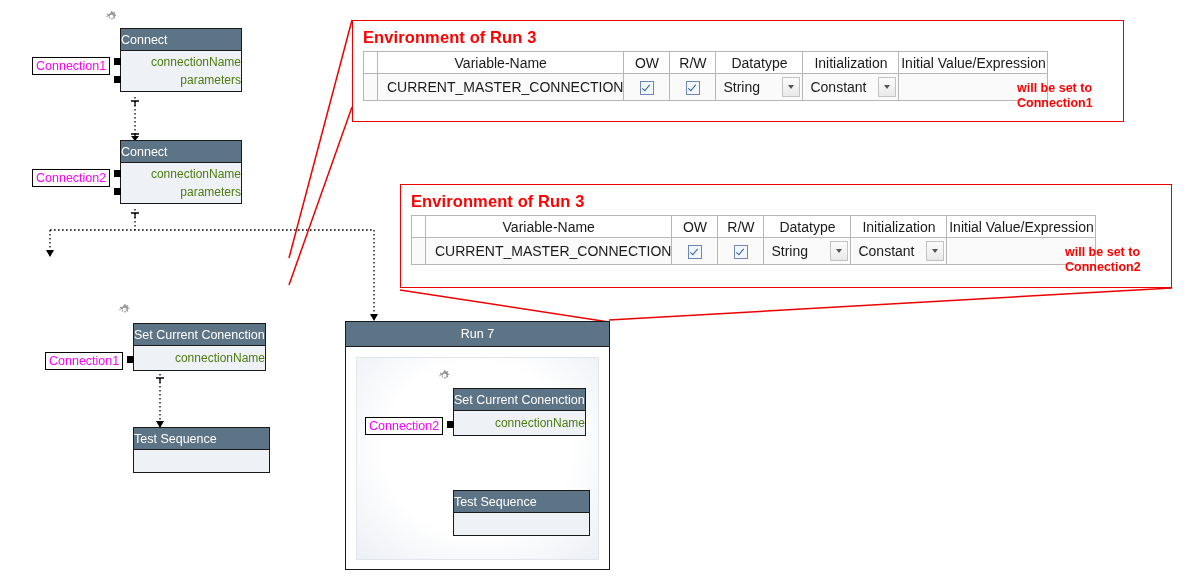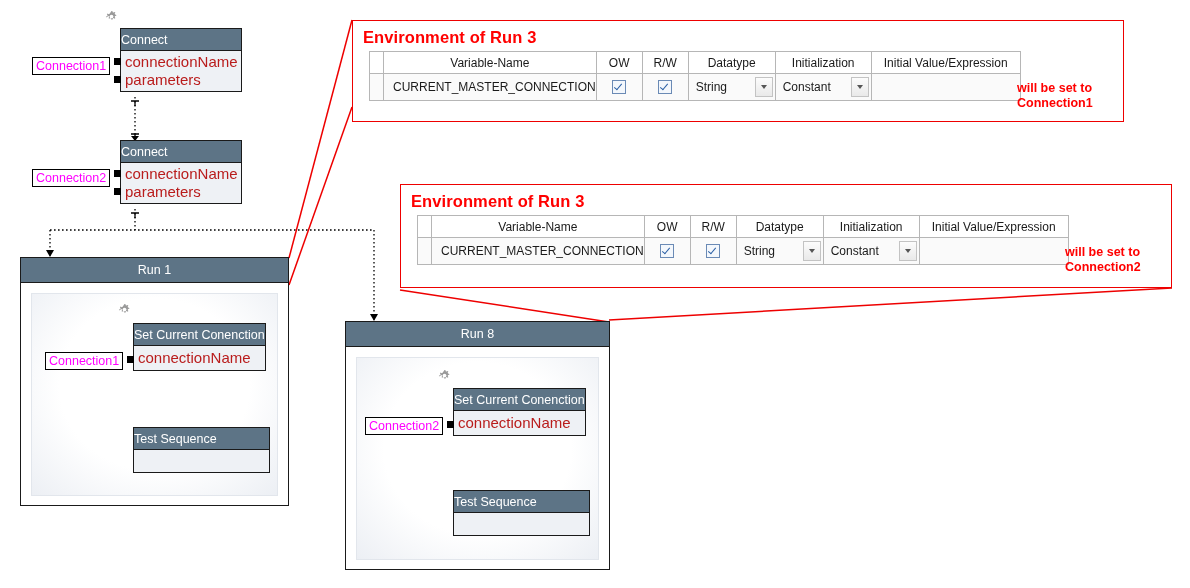--- a/index.html
+++ b/index.html
@@ -46,25 +46,26 @@
     box-sizing: border-box;
     white-space: nowrap;
     overflow: hidden;
   }
   .block-body {
     background: #eef1f5;
     padding: 2px 0 2px 4px;
     box-sizing: border-box;
   }
   .port-row {
-    font-size: 15px;
-    color: #b91c1c;
+    font-size: 12px;
+    color: #4d7c0f;
     line-height: 18px;
     height: 18px;
     white-space: nowrap;
+    text-align: right;
   }
   .empty-body {
     background: #eef1f5;
     height: 22px;
   }
 
   
   .port {
     position: absolute;
     width: 7px;
@@ -143,22 +144,22 @@
     color: #ff0000;
     font-weight: bold;
     font-size: 12.5px;
     line-height: 15px;
     white-space: nowrap;
   }
 
   
   table.env {
     border-collapse: collapse;
-    margin-left: 16px;
-    font-size: 12px;
+    margin-left: 10px;
+    font-size: 14px;
     color: #1a1a1a;
     background: #c2410c;
   }
   table.env th, table.env td {
     border: 1px solid #b6b6b6;
     font-weight: normal;
     padding: 0;
     height: 21px;
     background: #ffffff;
   }
@@ -294,24 +295,20 @@
     <div class="block-title">Connect</div>
     <div class="block-body">
       <div class="port-row">connectionName</div>
       <div class="port-row">parameters</div>
     </div>
   </div>
   <div class="port" style="left:114px; top:170px;"></div>
   <div class="port" style="left:114px; top:188px;"></div>
   <div class="conn-label" style="left:32px; top:169px;">Connection2</div>
 
-  <div class="run-container" style="left:20px; top:257px; width:269px; height:249px;">
-    <div class="run-title">Run 1</div>
-    <div class="run-inner"></div>
-  </div>
 
   <svg class="gear" style="left:118px; top:303px;" viewBox="0 0 16 16">
     <path d="M8 1.2 l1.1 0 .35 1.5 1.2.5 1.3-.85.8.8-.85 1.3.5 1.2 1.5.35 0 1.1-1.5.35-.5 1.2.85 1.3-.8.8-1.3-.85-1.2.5-.35 1.5-1.1 0-.35-1.5-1.2-.5-1.3.85-.8-.8.85-1.3-.5-1.2L1.2 9.1l0-1.1 1.5-.35.5-1.2-.85-1.3.8-.8 1.3.85 1.2-.5z" fill="#9a9a9a"></path>
     <circle cx="8" cy="8" r="2.3" fill="#ffffff"></circle>
   </svg>
 
   <div class="block" style="left:133px; top:323px; width:133px;">
     <div class="block-title">Set Current Conenction</div>
     <div class="block-body" style="padding-top:3px; padding-bottom:3px;">
       <div class="port-row">connectionName</div>
@@ -319,21 +316,21 @@
   </div>
   <div class="port" style="left:127px; top:356px;"></div>
   <div class="conn-label" style="left:45px; top:352px;">Connection1</div>
 
   <div class="block" style="left:133px; top:427px; width:137px;">
     <div class="block-title">Test Sequence</div>
     <div class="empty-body"></div>
   </div>
 
   <div class="run-container" style="left:345px; top:321px; width:265px; height:249px;">
-    <div class="run-title">Run 8</div>
+    <div class="run-title">Run 7</div>
     <div class="run-inner"></div>
   </div>
 
   <svg class="gear" style="left:438px; top:369px;" viewBox="0 0 16 16">
     <path d="M8 1.2 l1.1 0 .35 1.5 1.2.5 1.3-.85.8.8-.85 1.3.5 1.2 1.5.35 0 1.1-1.5.35-.5 1.2.85 1.3-.8.8-1.3-.85-1.2.5-.35 1.5-1.1 0-.35-1.5-1.2-.5-1.3.85-.8-.8.85-1.3-.5-1.2L1.2 9.1l0-1.1 1.5-.35.5-1.2-.85-1.3.8-.8 1.3.85 1.2-.5z" fill="#9a9a9a"></path>
     <circle cx="8" cy="8" r="2.3" fill="#ffffff"></circle>
   </svg>
 
   <div class="block" style="left:453px; top:388px; width:133px;">
     <div class="block-title">Set Current Conenction</div>

